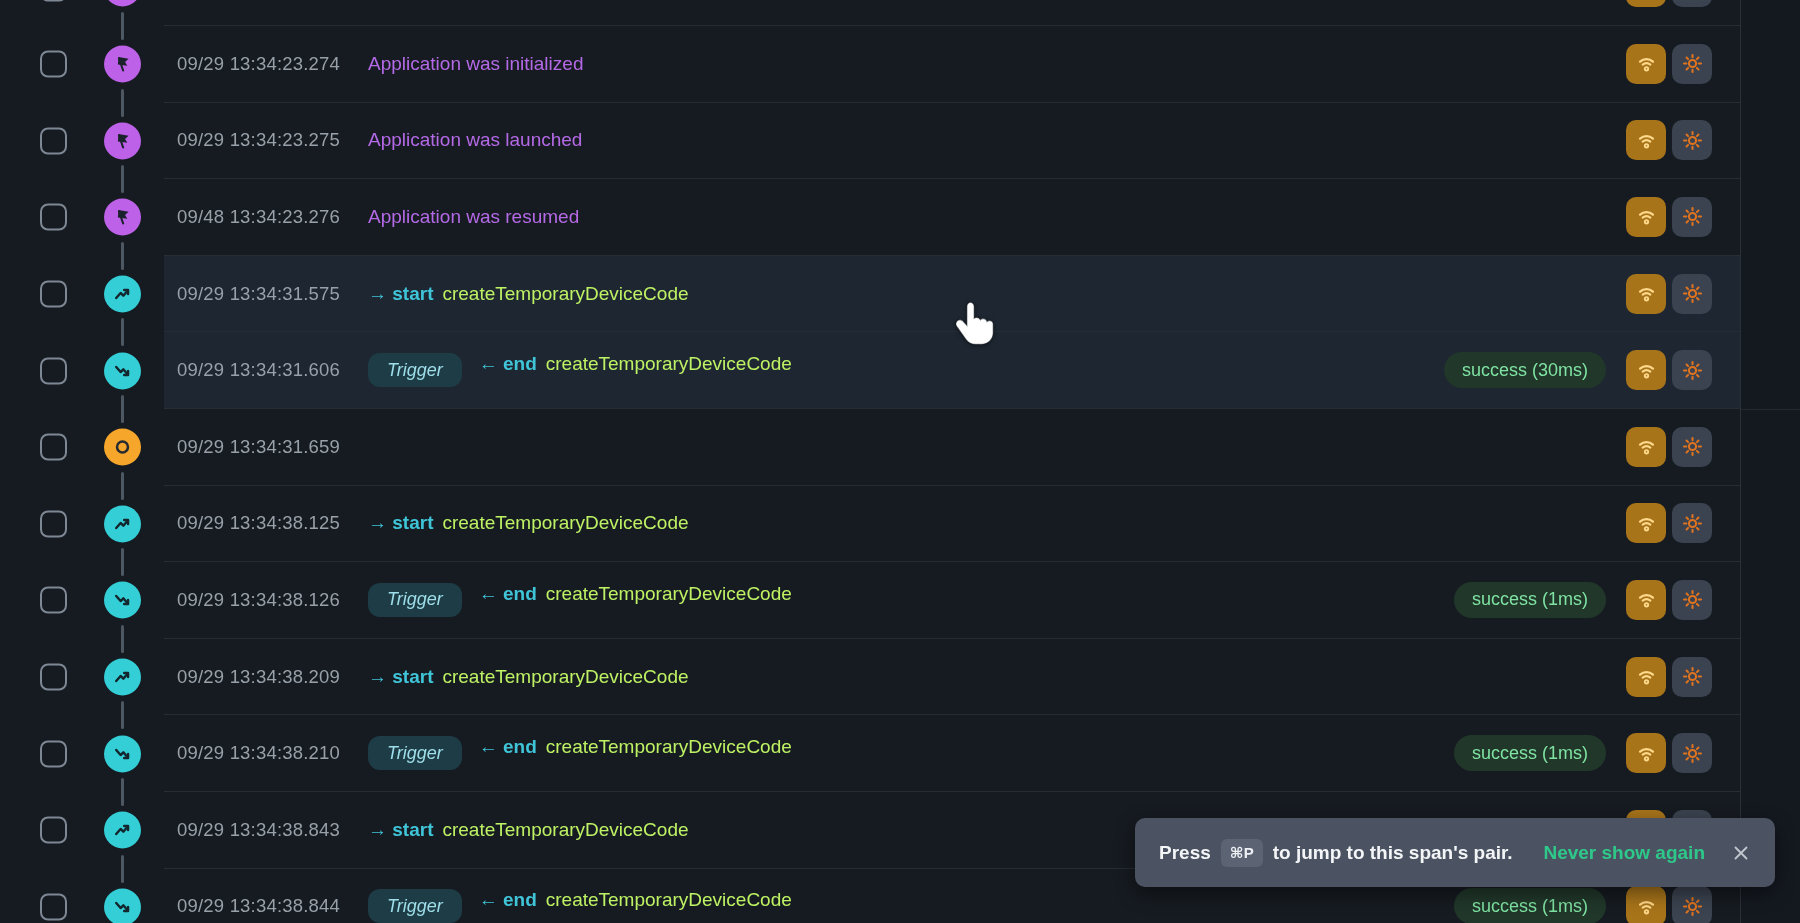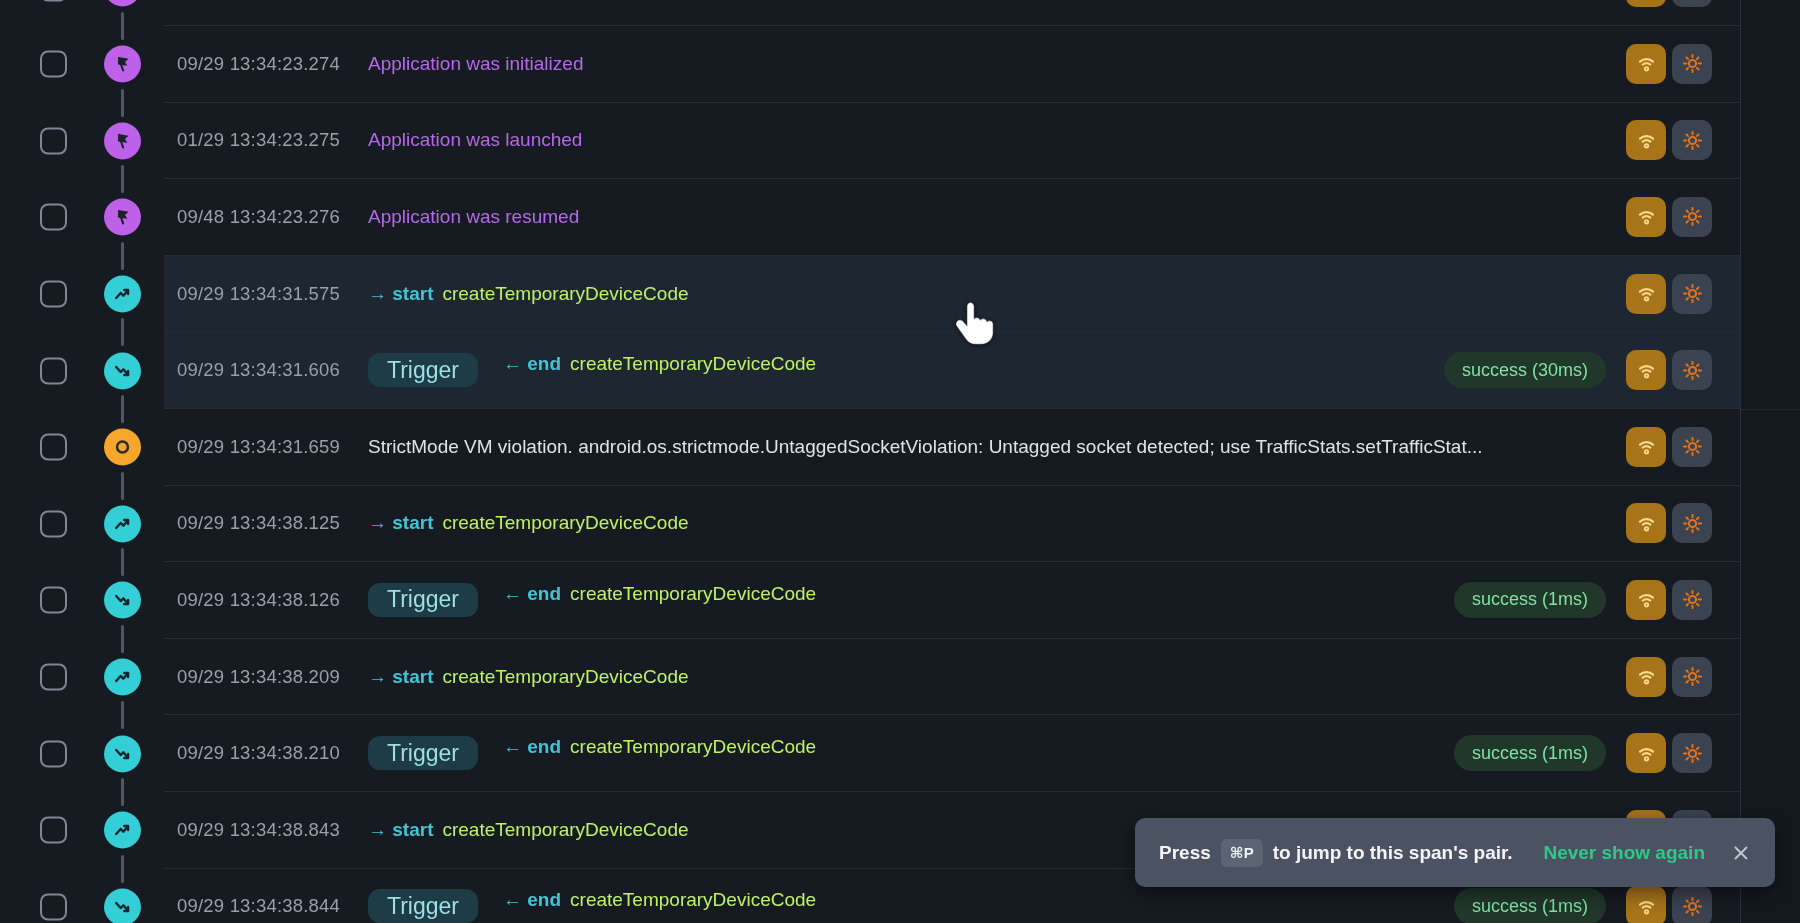--- a/index.html
+++ b/index.html
@@ -18,21 +18,21 @@
   .bubble.flag{background:#bd61e9;}
   .bubble.trend-up,.bubble.trend-down{background:#33ced6;}
   .bubble.ring{background:#f6a72b;}
   .content{flex:1;display:flex;align-items:center;box-sizing:border-box;border-bottom:1px solid #252c34;min-width:0;}
   .row.hl .content{background:#1d2631;}
   .time{margin-left:13px;min-width:168px;flex:0 0 168px;font-size:18.5px;color:#98a0a9;letter-spacing:.2px;white-space:nowrap;}
   .msg{margin-left:23px;display:flex;font-size:19px;min-width:0;flex:1;overflow:hidden;}
   .event{white-space:nowrap;overflow:hidden;text-overflow:clip;}
   .event.purple{color:#b469e6;}
   .event.white{color:#dfe3e9;}
-  .badge-trigger{height:34px;padding:0 19px;border-radius:12px;background:#1d3c46;color:#9edee9;font-size:23px;display:flex;align-items:center;margin-right:25px;flex:0 0 auto;}
+  .badge-trigger{height:34px;padding:0 19px;border-radius:12px;background:#1d3c46;color:#9edee9;font-size:18px;display:flex;align-items:center;margin-right:17px;flex:0 0 auto;font-style:italic;}
   .prefix{color:#3fc4d8;font-weight:bold;margin-right:9px;white-space:nowrap;}
   .fn{color:#bef264;white-space:nowrap;}
   .right{margin-left:auto;display:flex;align-items:center;padding-right:28px;flex:0 0 auto;}
   .status{height:36px;padding:0 18px;border-radius:18px;background:#21372a;color:#7fe3a3;font-size:18px;display:flex;align-items:center;margin-right:14px;white-space:nowrap;}
   .iconbtn{width:40px;height:40px;border-radius:10px;display:flex;align-items:center;justify-content:center;margin-left:6px;flex:0 0 auto;}
   .iconbtn.wifi{background:#a8741a;}
   .iconbtn.sun{background:#3b4350;}
   .rightpanel{position:absolute;left:1740px;top:0;width:60px;height:923px;background:#141920;border-left:1px solid #2a313b;box-sizing:border-box;}
   .rightpanel .hline{position:absolute;left:0;top:409px;width:100%;height:1px;background:#222932;}
   .toast{
@@ -102,21 +102,21 @@
       <div class="gutter">
        <div class="checkbox"></div>
        <div class="bubble flag">
           <svg width="21" height="21" viewBox="0 0 20 20">
             <path d="M6.2 3.4 L15.8 4.9 L12.4 8 L14.6 11.6 L5.6 10.4 Z" fill="#1b222b"></path>
             <path d="M6.6 4.4 L10.6 16.2" stroke="#1b222b" stroke-width="2" stroke-linecap="round" fill="none"></path>
           </svg>
         </div>
      </div>
      <div class="content">
-       <span class="time">01/29 13:34:23.275</span>
+       <span class="time">09/29 13:34:23.275</span>
        <span class="msg">
           <span class="event purple">Application was launched</span>
         </span>
        <span class="right">
           <span class="iconbtn wifi">
             <svg width="23" height="23" viewBox="0 0 20 20" fill="none" stroke="#ffd98b" stroke-width="1.9" stroke-linecap="round">
               <path d="M4.4 8.4 a8.2 8.2 0 0 1 11.2 0"></path>
               <path d="M6.7 11 a5.2 5.2 0 0 1 6.6 0"></path>
               <circle cx="10" cy="14.6" r="1.5" stroke-width="1.6"></circle>
             </svg>
@@ -238,23 +238,20 @@
       <div class="gutter">
        <div class="checkbox"></div>
        <div class="bubble ring">
           <svg width="21" height="21" viewBox="0 0 20 20" fill="none">
             <circle cx="10" cy="10" r="5.2" stroke="#262b31" stroke-width="2.4"></circle>
           </svg>
         </div>
      </div>
      <div class="content">
        <span class="time">09/29 13:34:31.659</span>
-       <span class="msg">
-          <span class="event white">StrictMode VM violation. android.os.strictmode.UntaggedSocketViolation: Untagged socket detected; use TrafficStats.setTrafficStat...</span>
-        </span>
        <span class="right">
           <span class="iconbtn wifi">
             <svg width="23" height="23" viewBox="0 0 20 20" fill="none" stroke="#ffd98b" stroke-width="1.9" stroke-linecap="round">
               <path d="M4.4 8.4 a8.2 8.2 0 0 1 11.2 0"></path>
               <path d="M6.7 11 a5.2 5.2 0 0 1 6.6 0"></path>
               <circle cx="10" cy="14.6" r="1.5" stroke-width="1.6"></circle>
             </svg>
           </span>
          <span class="iconbtn sun">
             <svg width="23" height="23" viewBox="0 0 20 20" fill="none" stroke="#e0741e" stroke-width="1.8" stroke-linecap="round">

